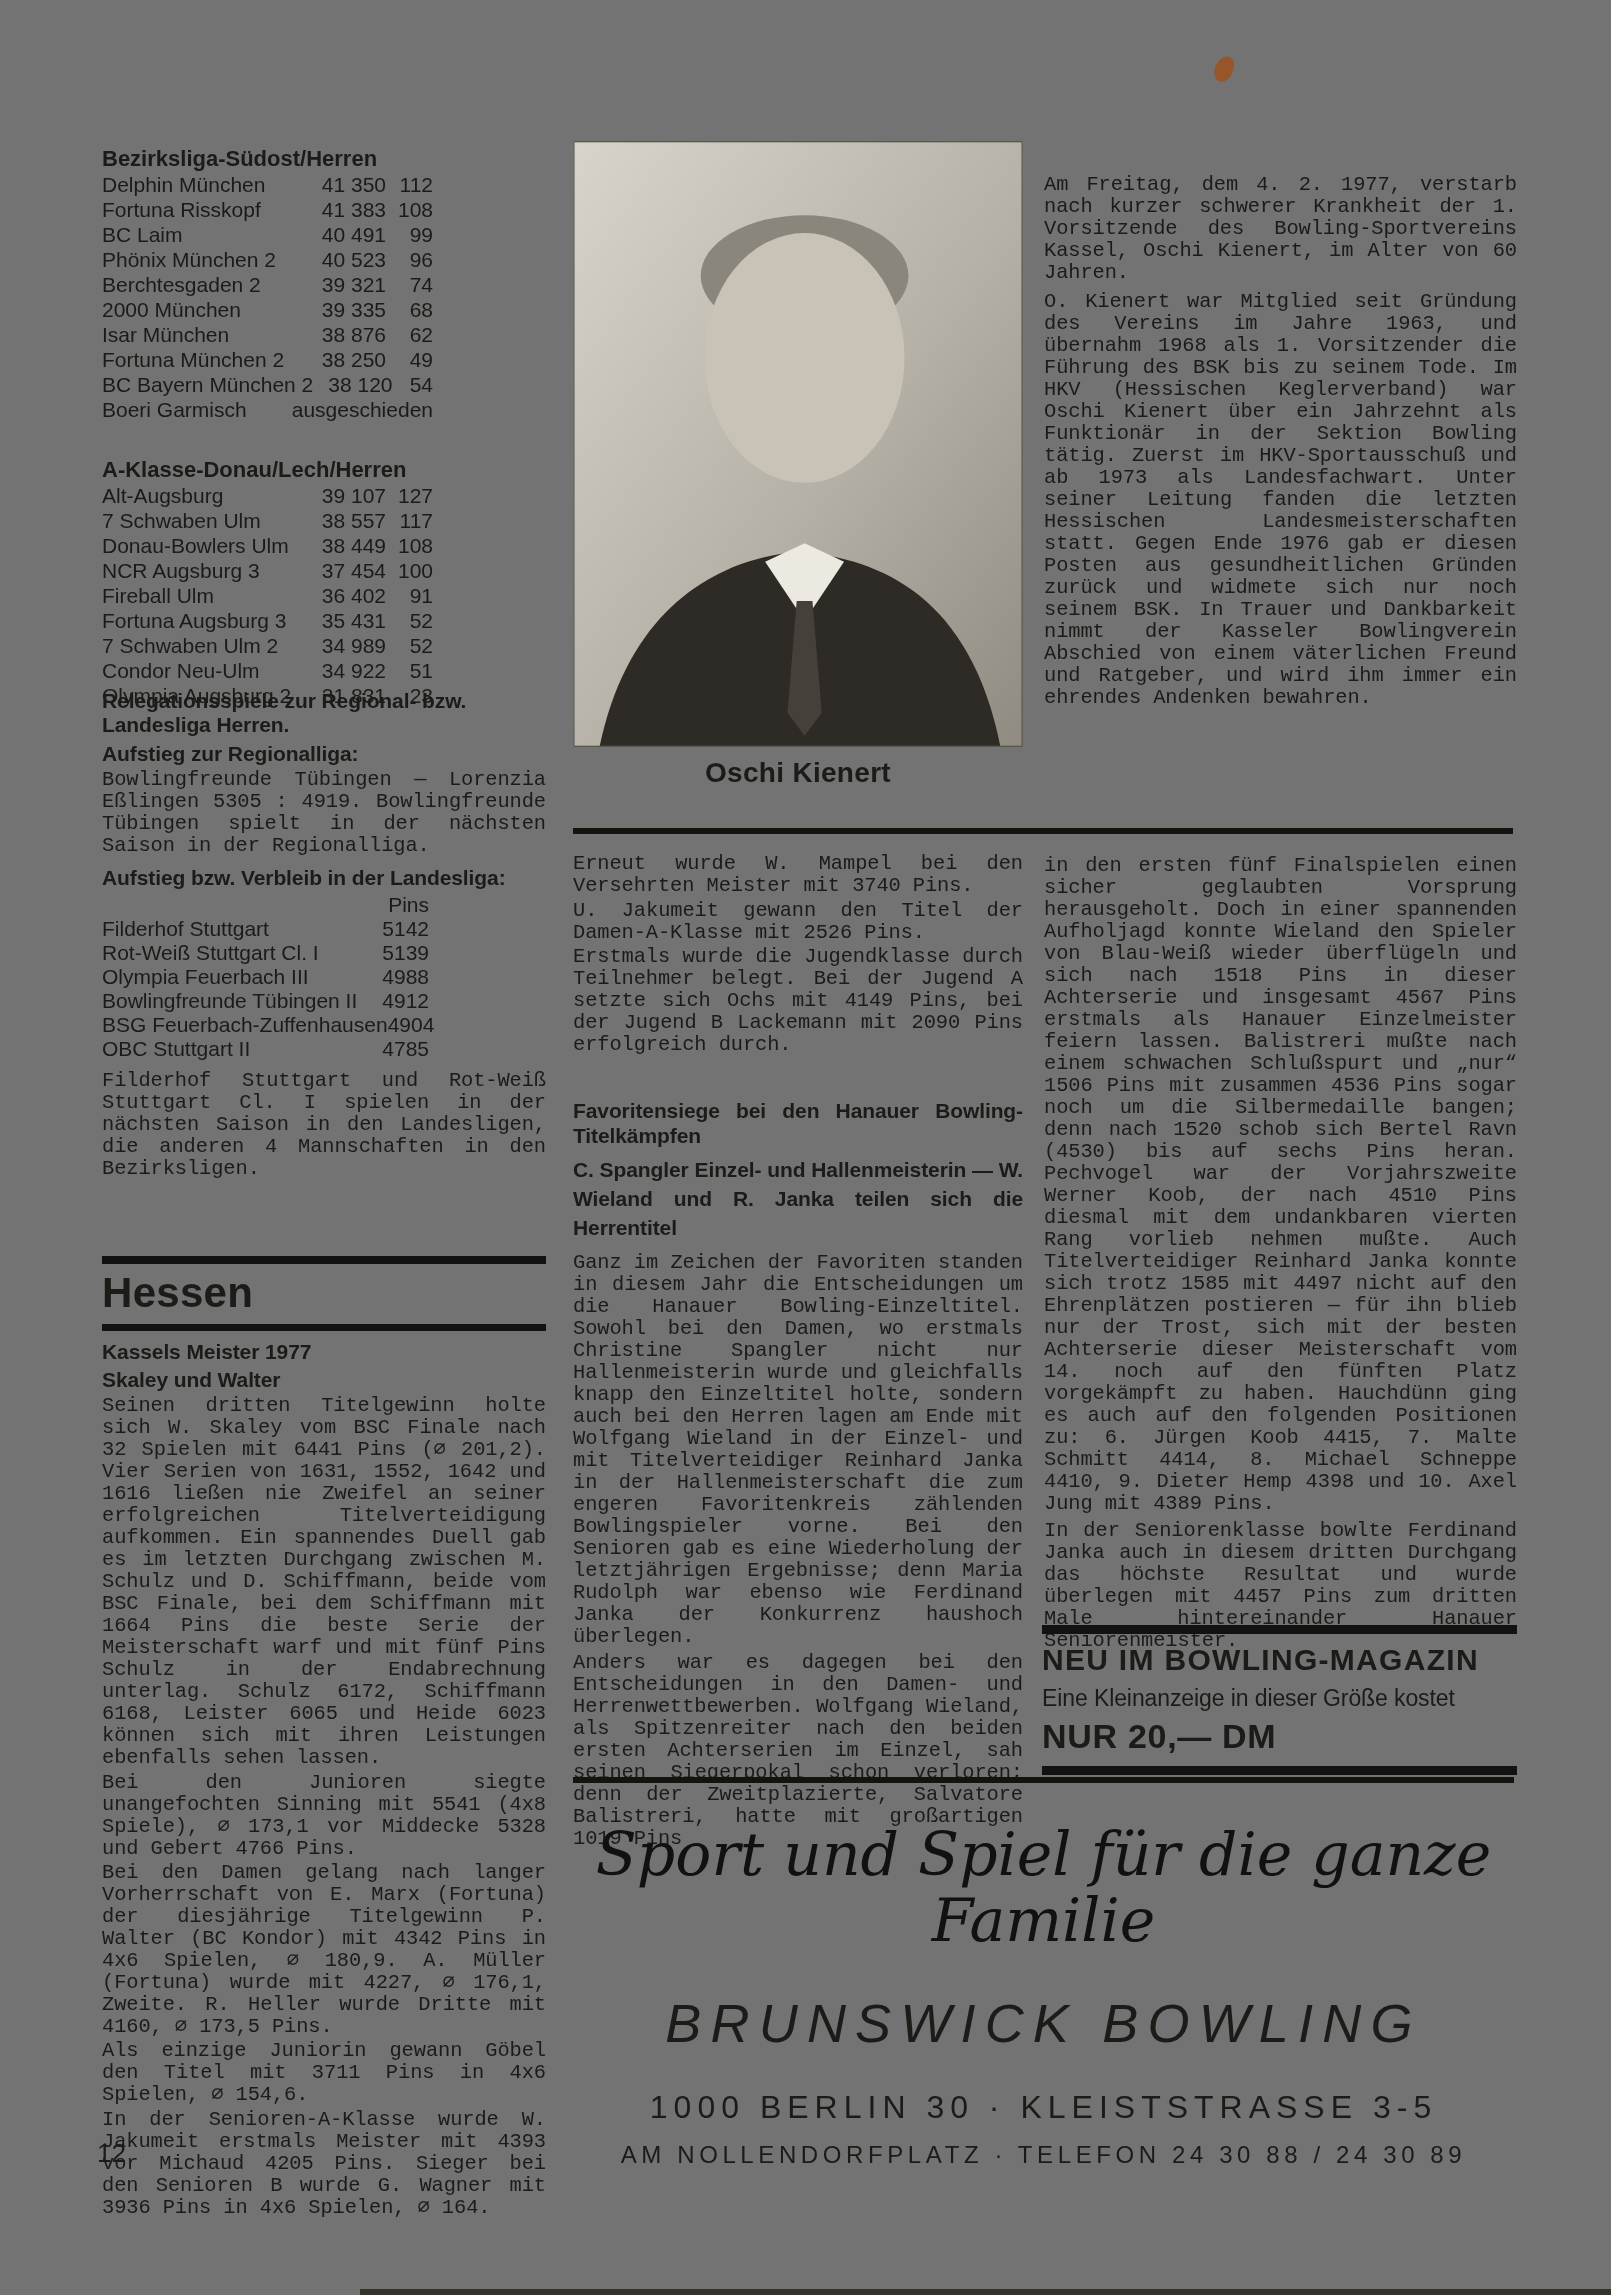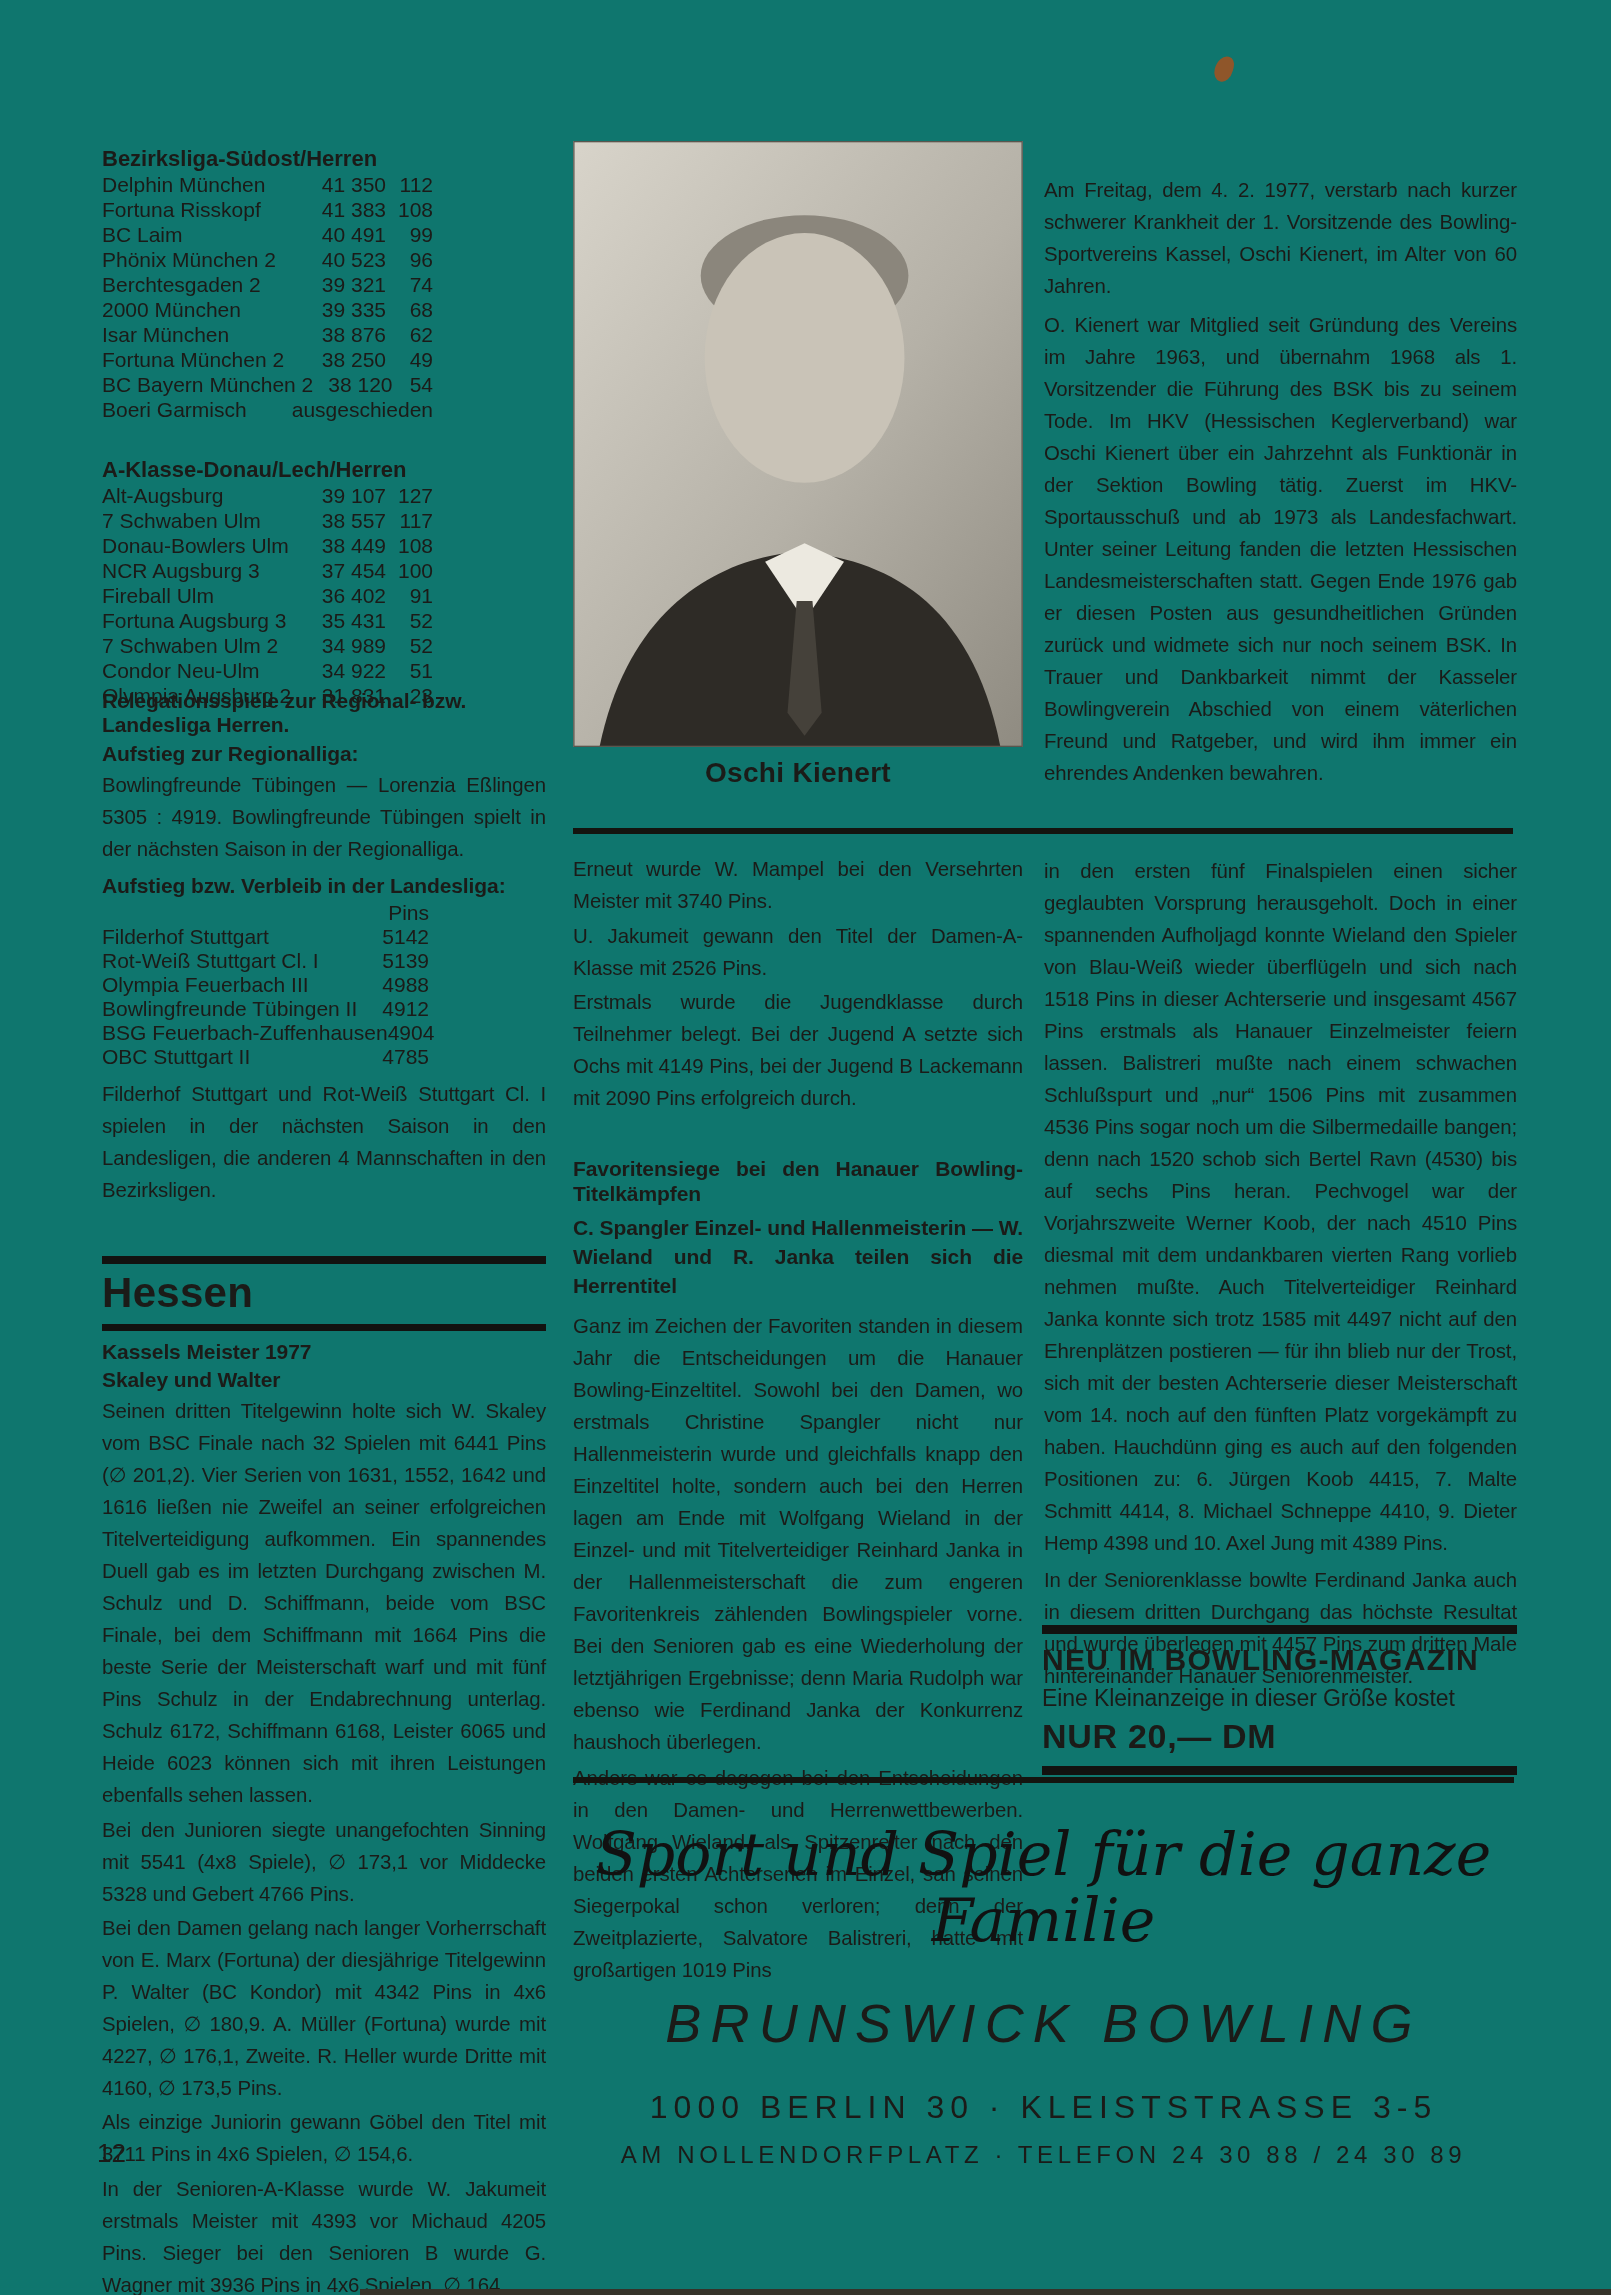--- a/index.html
+++ b/index.html
@@ -1,20 +1,20 @@
 <!DOCTYPE html>
 <html style="font-size:10.5px"><head>
 <meta charset="utf-8">
 <style>
   html,body{margin:0;padding:0;}
   body{width:1611px;height:2295px;background:#efece2;font-family:"Liberation Sans",sans-serif;color:#1b1b18;}
-  .page{position:relative;width:1611px;height:2295px;background:#0f766e;overflow:hidden;}
-
-  
-  .body-text{font-size:20.4px;line-height:32px;text-align:justify;letter-spacing:-0.1px;margin:0 0 9.2px 0;}
+  .page{position:relative;width:1611px;height:2295px;background:#737373;overflow:hidden;}
+
+  
+  .body-text{font-size:20.4px;line-height:22px;text-align:justify;letter-spacing:-0.1px;margin:0 0 9.2px 0;font-family:Liberation Mono, monospace;}
 
   
   .abs{position:absolute;}
   #left-tables{left:102px;top:146px;width:444px;}
   #wuerttemberg-sec{left:102px;top:680px;width:444px;}
   #hessen-sec{left:102px;top:1256px;width:444px;}
   #mid-text{left:573px;top:853px;width:450px;}
   #right-col{left:1044px;top:150px;width:473px;}
   #right-cont{left:1044px;top:855px;width:473px;}
 

